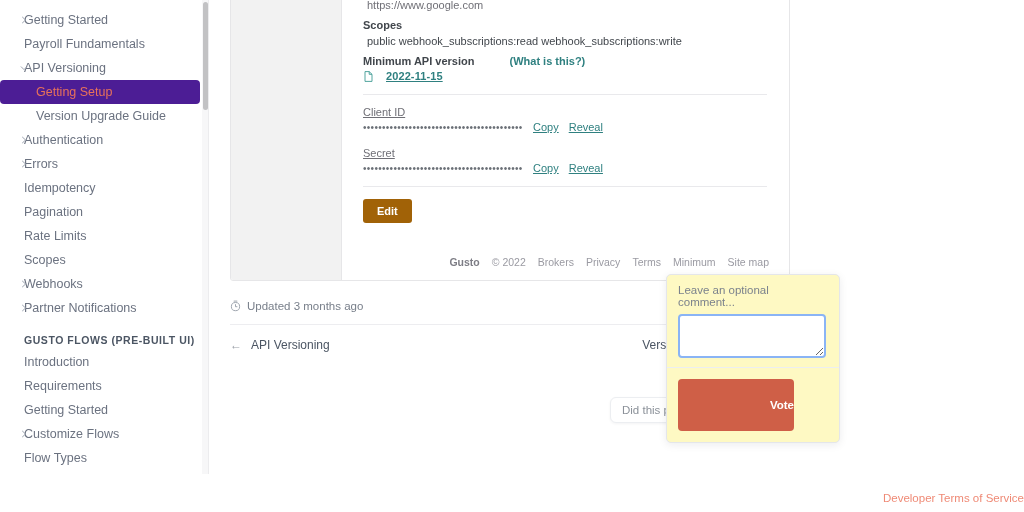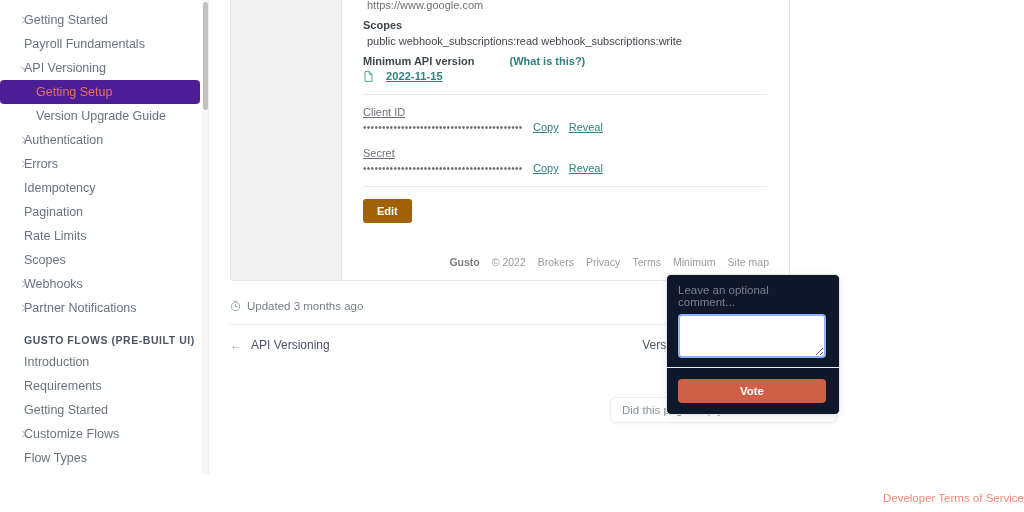--- a/index.html
+++ b/index.html
@@ -142,40 +142,40 @@
   }
   #feedback .q { font-size:11.5px; color:#8b9199; }
   .fb-btn {
     display:flex; align-items:center; gap:4px;
     font-size:11.5px; font-weight:bold; color:#3d4450; cursor:pointer;
   }
 
   
   #vote-pop {
     position:absolute; left:457px; top:274px; width:172px;
-    background:#0f172a; border:1px solid #e4e6ea; border-radius:5px;
+    background:#fef9c3; border:1px solid #e4e6ea; border-radius:5px;
     box-shadow:0 2px 8px rgba(16,24,40,.08);
     z-index:30;
   }
   #vote-pop .vp-title {
     font-size:11.5px; color:#7b828c; padding:9px 11px 6px 11px;
   }
   #vote-ta {
     display:block; width:148px; height:44px; margin:0 11px 9px 11px;
     border:2px solid #8ab4f5; border-radius:4px; outline:none;
     background:#ffffff; resize:both;
     font-family:"Liberation Sans", sans-serif; font-size:11px;
     box-sizing:border-box; padding:3px 5px;
   }
   #vote-divider { height:1px; background:#eceef1; }
   #vote-btn {
-    display:block; width:148px; margin:11px; padding:6px 0;
+    display:block; width:116px; margin:11px; padding:20px 0;
     background:#cf5f47; color:#ffffff; border:none; border-radius:4px;
     font-family:"Liberation Sans", sans-serif;
-    font-size:11.5px; font-weight:bold; cursor:pointer; text-align:center;
+    font-size:11.5px; font-weight:bold; cursor:pointer; text-align:right;
   }
 
   
   #page-footer {
     position:absolute; left:0; right:0; top:488px;
     text-align:right;
   }
   #page-footer .tos {
     font-size:11.5px; color:#ef8a76; cursor:pointer;
   }

